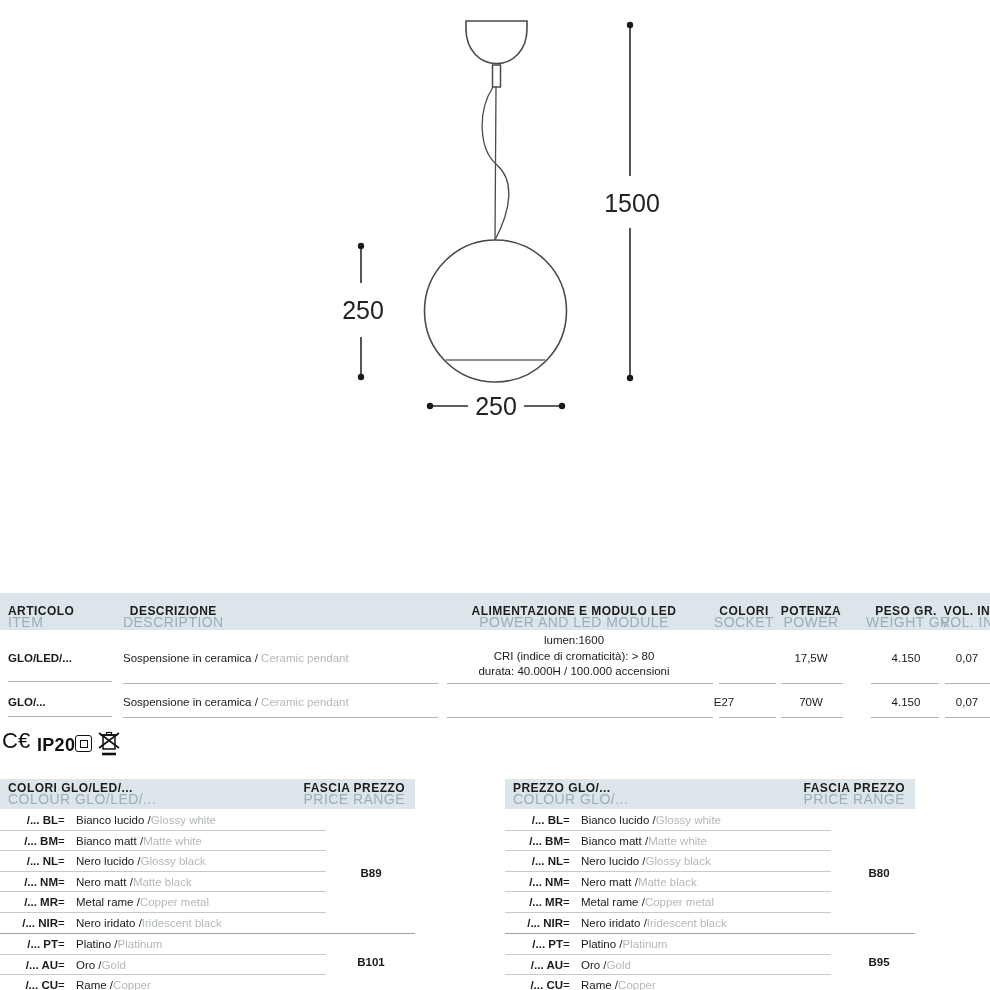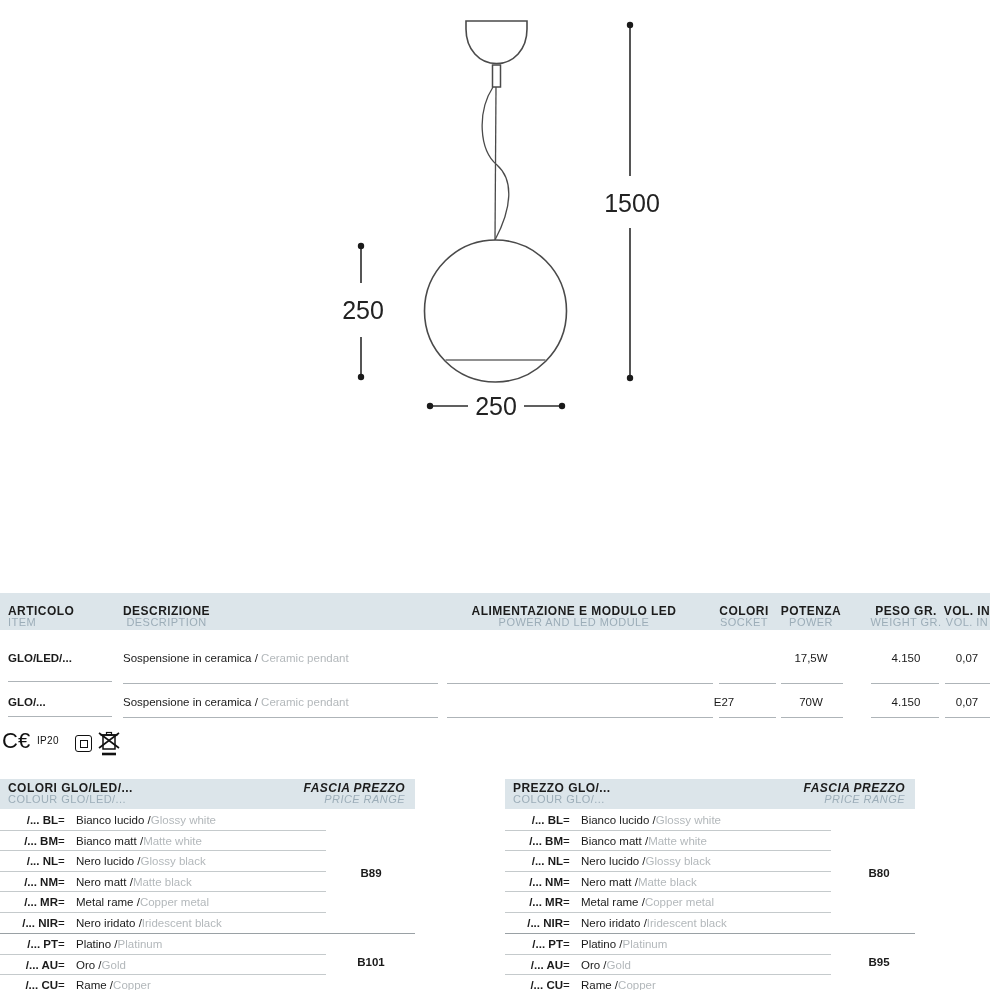--- a/index.html
+++ b/index.html
@@ -5,32 +5,32 @@
   html,body{margin:0;padding:0;background:#fff;}
   .page{position:relative;width:990px;height:990px;background:#fff;overflow:hidden;
         font-family:"Liberation Sans","DejaVu Sans",sans-serif;color:#1a1a1a;}
   .abs{position:absolute;}
   
   .drawing{position:absolute;left:0;top:0;}
   .dim-text{font-family:"Liberation Sans","DejaVu Sans",sans-serif;font-size:25px;fill:#222;}
   
   .hbar{position:absolute;background:#dce5ea;}
   .hlabel{font-weight:bold;font-size:12px;letter-spacing:.45px;color:#1c1c1c;line-height:11px;white-space:nowrap;}
-  .hsub{font-size:11px;letter-spacing:.45px;color:#9cadb8;line-height:10px;white-space:nowrap;}
+  .hsub{font-size:14px;letter-spacing:.45px;color:#9cadb8;line-height:10px;white-space:nowrap;}
   .tcenter{text-align:center;}
-  .tright{text-align:right;font-style:italic;}
+  .tright{text-align:right;}
   
   .cell{position:absolute;font-size:11.5px;line-height:14px;white-space:nowrap;}
   .b{font-weight:bold;}
   .gray{color:#b3b8bb;}
   .led-lines{text-align:center;line-height:15.5px;}
   .sep{position:absolute;height:1px;background:#aeb4b8;}
   
   .ce{position:absolute;font-size:22px;line-height:22px;letter-spacing:0px;color:#111;}
-  .ip{position:absolute;font-size:10px;font-weight:normal;color:#111;letter-spacing:.3px;}
+  .ip{position:absolute;font-size:18px;font-weight:bold;color:#111;letter-spacing:.3px;}
   .sq-outer{position:absolute;width:15px;height:15px;border:1.7px solid #111;border-radius:3px;
             display:flex;align-items:center;justify-content:center;}
   .sq-inner{width:6px;height:6px;border:1.6px solid #111;}
   
   .ctable{position:absolute;top:779px;}
   .ct-rows{position:absolute;left:0;top:31px;right:0;}
   .ct-row{display:flex;align-items:center;height:20.5px;position:relative;padding-left:8px;
           font-size:11.5px;white-space:nowrap;}
   .ct-code{width:50px;font-weight:bold;flex:none;text-align:right;}
   .ct-eq{width:18px;flex:none;}
@@ -108,20 +108,25 @@
   </div>
   <div class="abs tcenter" style="left:927px;top:606px;width:80px;">
     <div class="hlabel">VOL. IN</div>
     <div class="hsub">VOL. IN</div>
   </div>
 
   <div class="cell b" style="left:8px;top:651px;">GLO/LED/...</div>
   <div class="cell" style="left:123px;top:651px;">
     <span>Sospensione in ceramica / </span><span class="gray">Ceramic pendant</span>
   </div>
+  <div class="cell led-lines" style="left:434px;top:633px;width:280px;">
+    <div>lumen:1600</div>
+    <div>CRI (indice di cromaticità): &gt; 80</div>
+    <div>durata: 40.000H / 100.000 accensioni</div>
+  </div>
   <div class="cell tcenter" style="left:771px;top:651px;width:80px;">17,5W</div>
   <div class="cell tcenter" style="left:866px;top:651px;width:80px;">4.150</div>
   <div class="cell tcenter" style="left:927px;top:651px;width:80px;">0,07</div>
 
   <div class="sep" style="left:8px;top:681px;width:104px;"></div>
   <div class="sep" style="left:123px;top:683px;width:315px;"></div>
   <div class="sep" style="left:447px;top:683px;width:266px;"></div>
   <div class="sep" style="left:719px;top:683px;width:57px;"></div>
   <div class="sep" style="left:781px;top:683px;width:62px;"></div>
   <div class="sep" style="left:871px;top:683px;width:68px;"></div>

